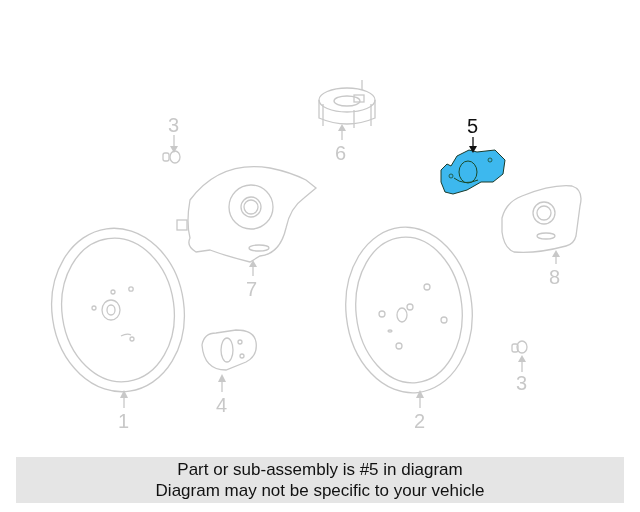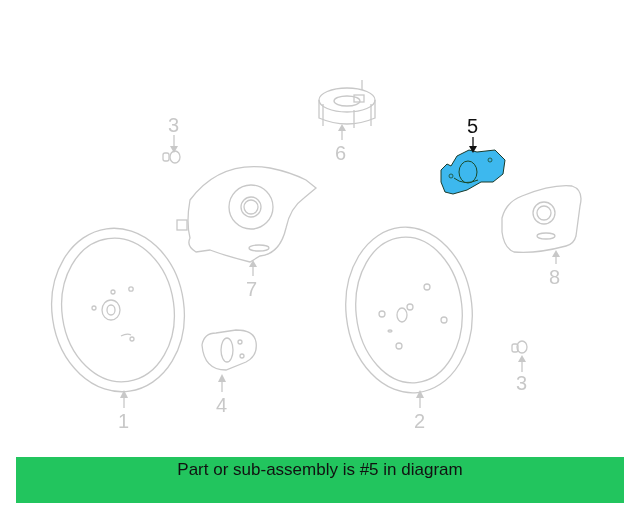--- a/index.html
+++ b/index.html
@@ -1,20 +1,20 @@
 <!DOCTYPE html>
 <html><head>
 <meta charset="utf-8">
 <style>
   html,body{margin:0;padding:0;background:#ffffff;}
   body{width:640px;height:512px;position:relative;overflow:hidden;font-family:"Liberation Sans",sans-serif;}
   #diagram{position:absolute;left:0;top:0;width:640px;height:450px;}
   .callout{font-family:"Liberation Sans",sans-serif;font-size:20px;fill:#c8c8c8;}
   .callout.hl{fill:#111;}
-  .banner{position:absolute;left:16px;top:457px;width:608px;height:46px;background:#22c55e;text-align:center;color:#111;font-size:17px;line-height:21px;padding-top:2px;box-sizing:border-box;}
+  .banner{position:absolute;left:16px;top:457px;width:608px;height:46px;background:#e5e5e5;text-align:center;color:#111;font-size:17px;line-height:21px;padding-top:2px;box-sizing:border-box;}
   .banner div{white-space:nowrap;}
 </style>
 </head>
 <body>
 
 <svg id="diagram" viewBox="0 0 640 450" xmlns="http://www.w3.org/2000/svg">
 
   <g fill="none" stroke="#c8c8c8" stroke-width="1.3">
     <ellipse cx="118" cy="310" rx="66" ry="82" transform="rotate(-8 118 310)"></ellipse>
     <ellipse cx="118" cy="310" rx="56" ry="72" transform="rotate(-8 118 310)"></ellipse>
@@ -132,13 +132,14 @@
   </g>
   <g>
     <line x1="556" y1="252" x2="556" y2="264" stroke="#c8c8c8" stroke-width="1.3"></line>
     <path d="M552 257 L556 250 L560 257 Z" fill="#c8c8c8"></path>
     <text class="callout" x="549" y="284">8</text>
   </g>
 </svg>
 
 <div class="banner">
   <div>Part or sub-assembly is #5 in diagram</div>
+  <div>Diagram may not be specific to your vehicle</div>
 </div>
 
 </body></html>

